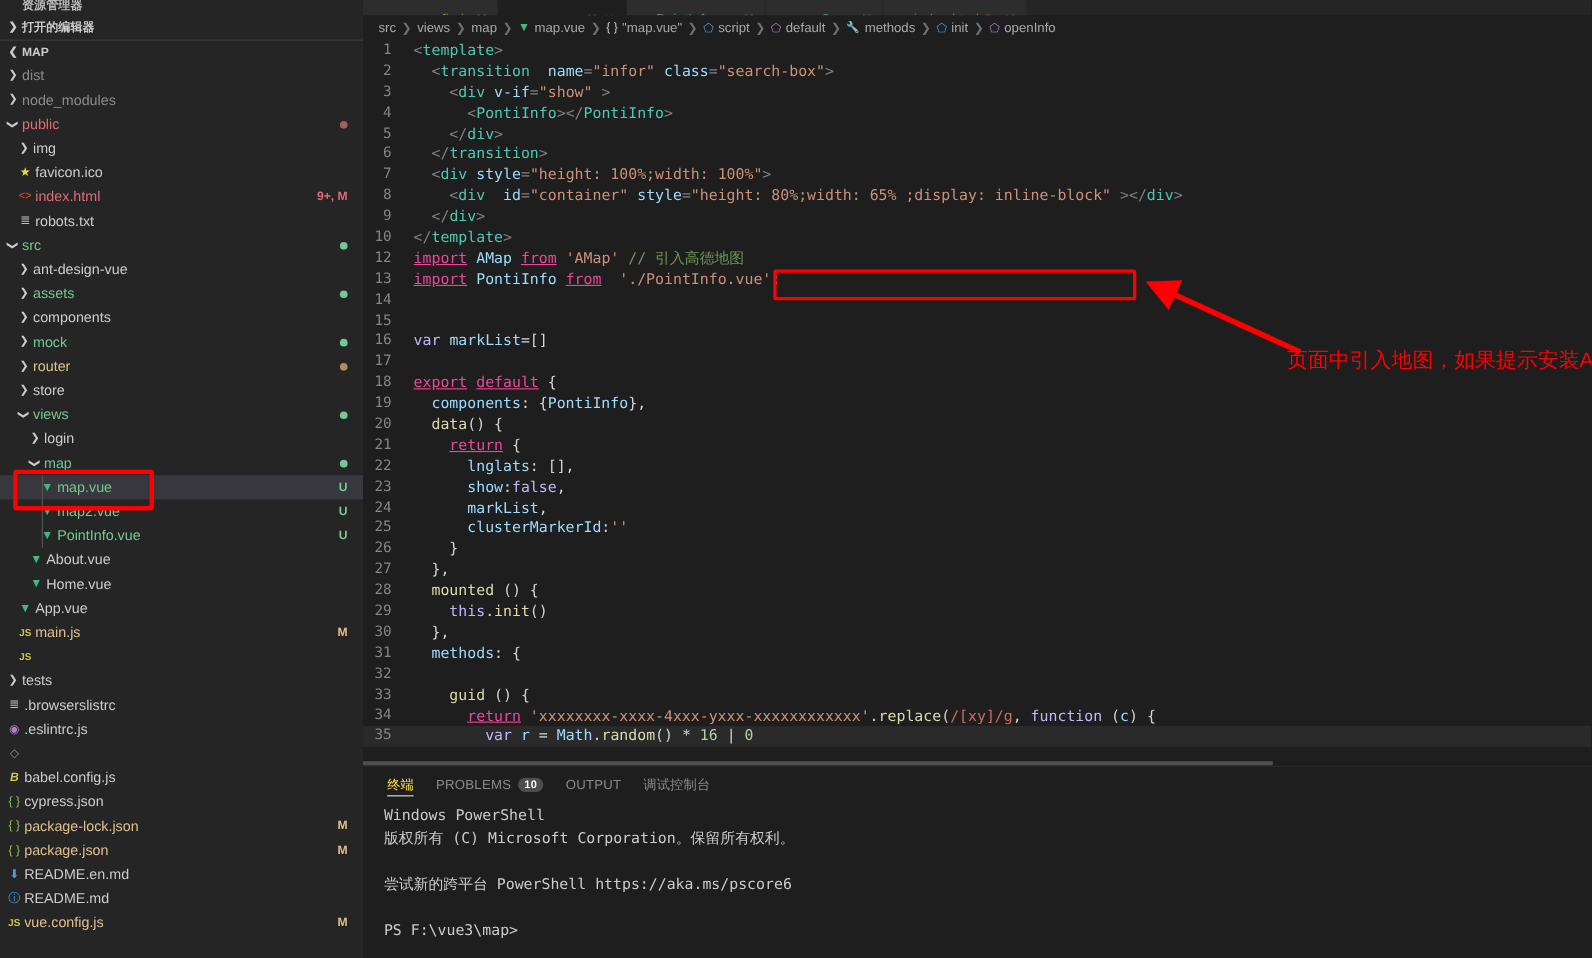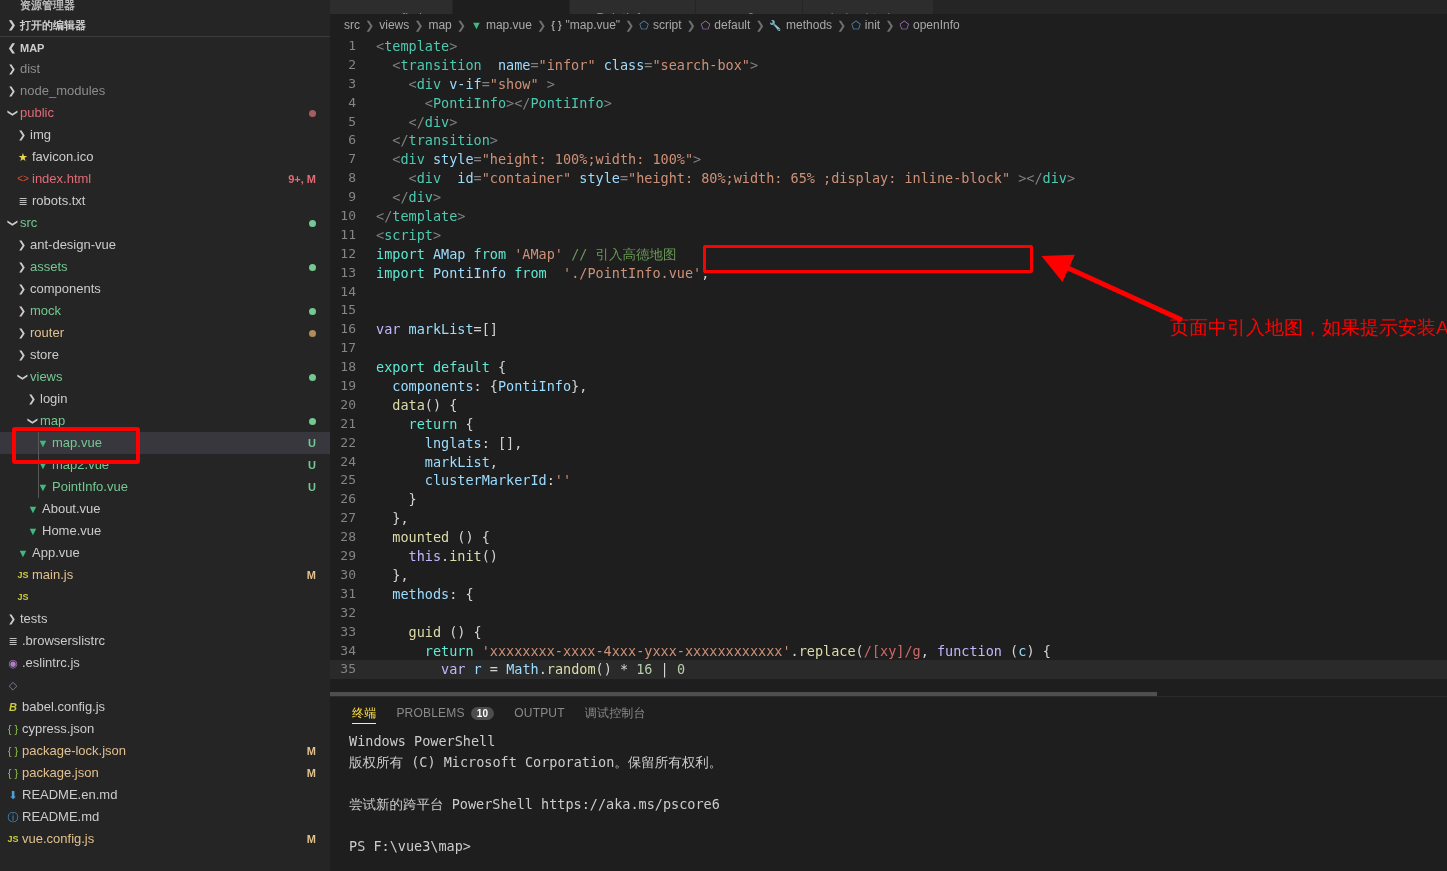--- a/index.html
+++ b/index.html
@@ -129,21 +129,21 @@
   .ln {
     width: 46px; flex: 0 0 46px;
     text-align: right; padding-right: 20px;
     color: #858585; font-size: 13px;
   }
   .ct { flex: 1 1 auto; position: relative; }
   .tagname { color: #4ec9b0; }
   .attr { color: #9cdcfe; }
   .str { color: #ce9178; }
   .punct { color: #808080; }
-  .kw { color: #5eead4; }
+  .kw { color: #ec4899; text-decoration: underline; }
   .kw2 { color: #c4b5fd; }
   .fn { color: #dcdcaa; }
   .var { color: #9cdcfe; }
   .cmt { color: #6a9955; }
   .num { color: #b5cea8; }
   .plain { color: #d4d4d4; }
   .regex { color: #d16969; }
   .prop { color: #9cdcfe; }
 
   .hscroll {
@@ -542,32 +542,32 @@
       <div class="cl"><span class="ln">1</span><span class="ct"><span class="punct">&lt;</span><span class="tagname">template</span><span class="punct">&gt;</span></span></div>
         <div class="cl"><span class="ln">2</span><span class="ct">  <span class="punct">&lt;</span><span class="tagname">transition</span>  <span class="attr">name</span><span class="punct">=</span><span class="str">"infor"</span> <span class="attr">class</span><span class="punct">=</span><span class="str">"search-box"</span><span class="punct">&gt;</span></span></div>
         <div class="cl"><span class="ln">3</span><span class="ct">    <span class="punct">&lt;</span><span class="tagname">div</span> <span class="attr">v-if</span><span class="punct">=</span><span class="str">"show"</span> <span class="punct">&gt;</span></span></div>
         <div class="cl"><span class="ln">4</span><span class="ct">      <span class="punct">&lt;</span><span class="tagname">PontiInfo</span><span class="punct">&gt;&lt;/</span><span class="tagname">PontiInfo</span><span class="punct">&gt;</span></span></div>
         <div class="cl"><span class="ln">5</span><span class="ct">    <span class="punct">&lt;/</span><span class="tagname">div</span><span class="punct">&gt;</span></span></div>
         <div class="cl"><span class="ln">6</span><span class="ct">  <span class="punct">&lt;/</span><span class="tagname">transition</span><span class="punct">&gt;</span></span></div>
         <div class="cl"><span class="ln">7</span><span class="ct">  <span class="punct">&lt;</span><span class="tagname">div</span> <span class="attr">style</span><span class="punct">=</span><span class="str">"height: 100%;width: 100%"</span><span class="punct">&gt;</span></span></div>
         <div class="cl"><span class="ln">8</span><span class="ct">    <span class="punct">&lt;</span><span class="tagname">div</span>  <span class="attr">id</span><span class="punct">=</span><span class="str">"container"</span> <span class="attr">style</span><span class="punct">=</span><span class="str">"height: 80%;width: 65% ;display: inline-block"</span> <span class="punct">&gt;&lt;/</span><span class="tagname">div</span><span class="punct">&gt;</span></span></div>
         <div class="cl"><span class="ln">9</span><span class="ct">  <span class="punct">&lt;/</span><span class="tagname">div</span><span class="punct">&gt;</span></span></div>
         <div class="cl"><span class="ln">10</span><span class="ct"><span class="punct">&lt;/</span><span class="tagname">template</span><span class="punct">&gt;</span></span></div>
-        <div class="cl"><span class="ln">11</span><span class="ct"><span class="punct">&lt;</span><span class="tagname">script</span><span class="punct">&gt;</span></span></div>
         <div class="cl"><span class="ln">12</span><span class="ct"><span class="kw">import</span> <span class="var">AMap</span> <span class="kw">from</span> <span class="str">'AMap'</span> <span class="cmt">// 引入高德地图</span></span></div>
         <div class="cl"><span class="ln">13</span><span class="ct"><span class="kw">import</span> <span class="var">PontiInfo</span> <span class="kw">from</span>  <span class="str">'./PointInfo.vue'</span><span class="plain">;</span></span></div>
         <div class="cl"><span class="ln">14</span><span class="ct">&nbsp;</span></div>
         <div class="cl"><span class="ln">15</span><span class="ct">&nbsp;</span></div>
         <div class="cl"><span class="ln">16</span><span class="ct"><span class="kw2">var</span> <span class="var">markList</span><span class="plain">=[]</span></span></div>
         <div class="cl"><span class="ln">17</span><span class="ct">&nbsp;</span></div>
         <div class="cl"><span class="ln">18</span><span class="ct"><span class="kw">export</span> <span class="kw">default</span> <span class="plain">{</span></span></div>
         <div class="cl"><span class="ln">19</span><span class="ct">  <span class="prop">components</span><span class="plain">: {</span><span class="var">PontiInfo</span><span class="plain">},</span></span></div>
         <div class="cl"><span class="ln">20</span><span class="ct">  <span class="fn">data</span><span class="plain">() {</span></span></div>
         <div class="cl"><span class="ln">21</span><span class="ct">    <span class="kw">return</span> <span class="plain">{</span></span></div>
         <div class="cl"><span class="ln">22</span><span class="ct">      <span class="prop">lnglats</span><span class="plain">: [],</span></span></div>
+        <div class="cl"><span class="ln">23</span><span class="ct">      <span class="prop">show</span><span class="plain">:</span><span class="kw2">false</span><span class="plain">,</span></span></div>
         <div class="cl"><span class="ln">24</span><span class="ct">      <span class="prop">markList</span><span class="plain">,</span></span></div>
         <div class="cl"><span class="ln">25</span><span class="ct">      <span class="prop">clusterMarkerId</span><span class="plain">:</span><span class="str">''</span></span></div>
         <div class="cl"><span class="ln">26</span><span class="ct">    <span class="plain">}</span></span></div>
         <div class="cl"><span class="ln">27</span><span class="ct">  <span class="plain">},</span></span></div>
         <div class="cl"><span class="ln">28</span><span class="ct">  <span class="fn">mounted</span> <span class="plain">() {</span></span></div>
         <div class="cl"><span class="ln">29</span><span class="ct">    <span class="kw2">this</span><span class="plain">.</span><span class="fn">init</span><span class="plain">()</span></span></div>
         <div class="cl"><span class="ln">30</span><span class="ct">  <span class="plain">},</span></span></div>
         <div class="cl"><span class="ln">31</span><span class="ct">  <span class="prop">methods</span><span class="plain">: {</span></span></div>
         <div class="cl"><span class="ln">32</span><span class="ct">&nbsp;</span></div>
         <div class="cl"><span class="ln">33</span><span class="ct">    <span class="fn">guid</span> <span class="plain">() {</span></span></div>

